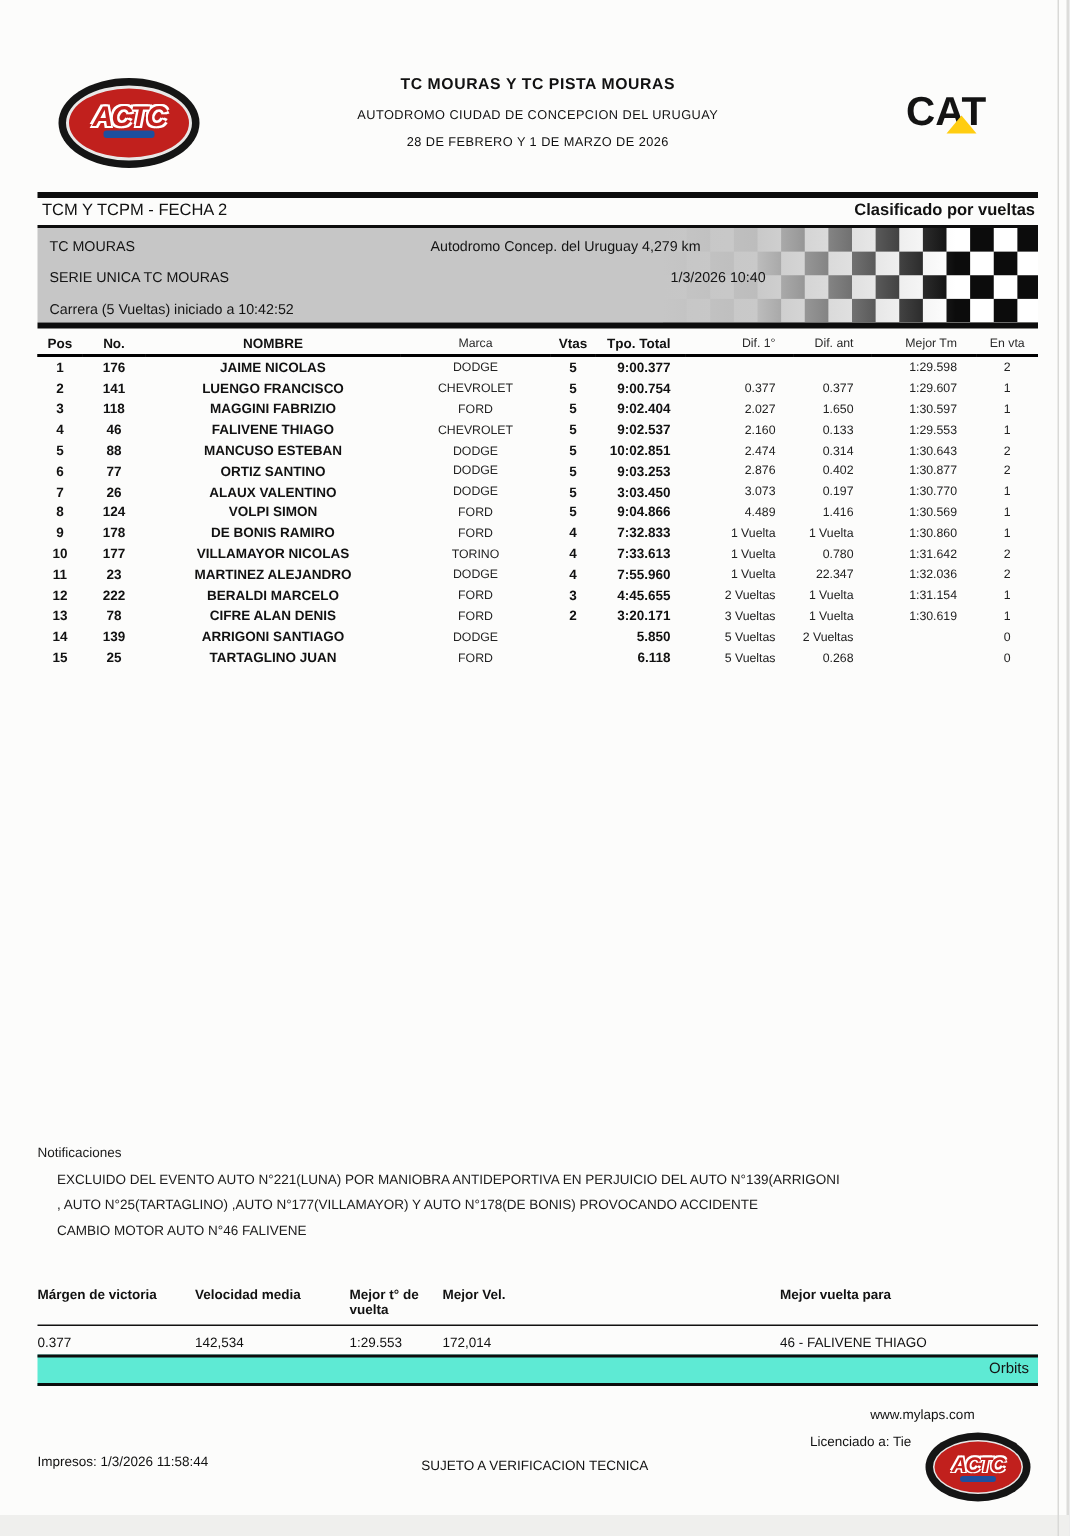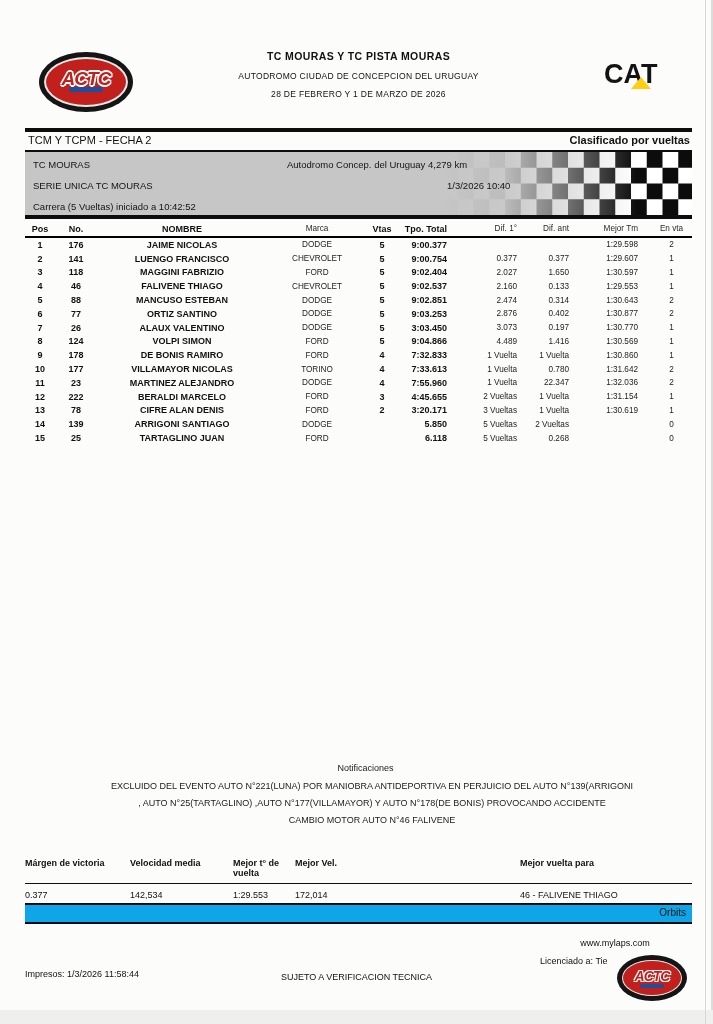--- a/index.html
+++ b/index.html
@@ -53,33 +53,33 @@
   .results{position:absolute; top:221px; left:25px; width:667px;}
   table{border-collapse:collapse; table-layout:fixed; width:667px;}
   th,td{padding:0; overflow:hidden; white-space:nowrap;}
   thead th{font-size:9px; font-weight:bold; height:15px; border-bottom:2px solid #000; vertical-align:middle;}
   thead th.lt{font-weight:normal; font-size:8.2px; color:#2a2a2a;}
   tbody td{font-size:9px; font-weight:bold; height:13.8px; vertical-align:middle;}
   tbody td.lt{font-weight:normal; font-size:8.2px; color:#222;}
   .a-c{text-align:center;} .a-r{text-align:right;}
   .p5{padding-right:10px;margin-top:13px;} .p6{padding-right:12px;} .p7{padding-right:12px;} .p8{padding-right:13px;}
   
-  .notifs{position:absolute; top:763px; left:25px; right:7px; font-size:9px; color:#1a1a1a;text-align:center;}
+  .notifs{position:absolute; top:763px; left:25px; right:7px; font-size:9px; color:#1a1a1a;}
   .notif-title{margin-bottom:5px;}
   .notif-line{margin-left:13px; line-height:17px;}
   
   .stats{position:absolute; top:858px; left:25px; right:21px;}
   .stats-row{display:flex;}
   .stats-row > div{font-size:9px;}
   .sc0{width:105px;} .sc1{width:103px;} .sc2{width:62px;} .sc3{width:110px;} .sc4{flex:1; padding-left:115px;}
   .stats-head{font-weight:bold; padding-bottom:5px; border-bottom:1.5px solid #111;}
   .stats-vals{padding-top:6px;}
   .stats-head > div{font-weight:bold;}
   
-  .orbits-bar{position:absolute; top:903px; left:25px; right:21px; height:17px; background:#0ea5e9;
+  .orbits-bar{position:absolute; top:903px; left:25px; right:21px; height:17px; background:#5eead4;
     border-top:2.5px solid #0d0d0d; border-bottom:2.5px solid #0d0d0d;}
   .orbits-label{position:absolute; right:6px; top:2px; font-size:10px; color:#141414;}
   
   .f-mylaps{position:absolute; top:938px; left:560px; width:110px; text-align:center; font-size:9px;}
   .f-lic{position:absolute; top:956px; left:540px; font-size:9px;}
   .f-logo{position:absolute; left:617px; top:955px; width:70px; height:46px;
     background:#151515; border-radius:50%; display:flex; align-items:center; justify-content:center; z-index:3;}
   .f-logo .actc-inner{width:58px; height:34px; border-width:1.5px;}
   .f-logo .actc-text{font-size:14px; text-shadow:-1px -1px 0 #fff,1px -1px 0 #fff,-1px 1px 0 #fff,1px 1px 0 #fff;}
   .f-logo .actc-band{width:24px; height:4px;}
@@ -207,21 +207,21 @@
             <td class="a-r p7 lt">0.133</td>
             <td class="a-r p8 lt">1:29.553</td>
             <td class="a-c lt">1</td>
           </tr>
           <tr>
             <td class="a-c">5</td>
             <td class="a-c">88</td>
             <td class="a-c">MANCUSO ESTEBAN</td>
             <td class="a-c lt">DODGE</td>
             <td class="a-c">5</td>
-            <td class="a-r p5">9:02.851</td>
+            <td class="a-r p5">10:02.851</td>
             <td class="a-r p6 lt">2.474</td>
             <td class="a-r p7 lt">0.314</td>
             <td class="a-r p8 lt">1:30.643</td>
             <td class="a-c lt">2</td>
           </tr>
           <tr>
             <td class="a-c">6</td>
             <td class="a-c">77</td>
             <td class="a-c">ORTIZ SANTINO</td>
             <td class="a-c lt">DODGE</td>

